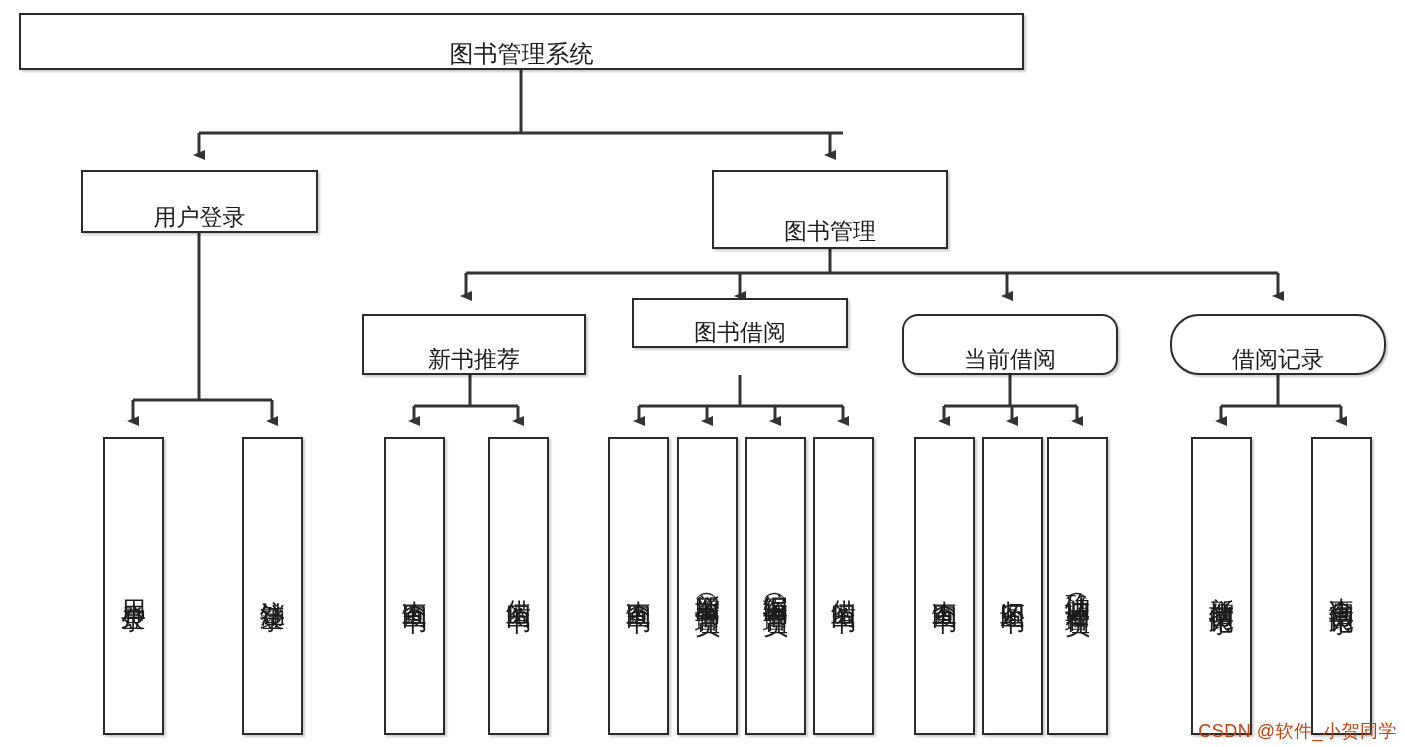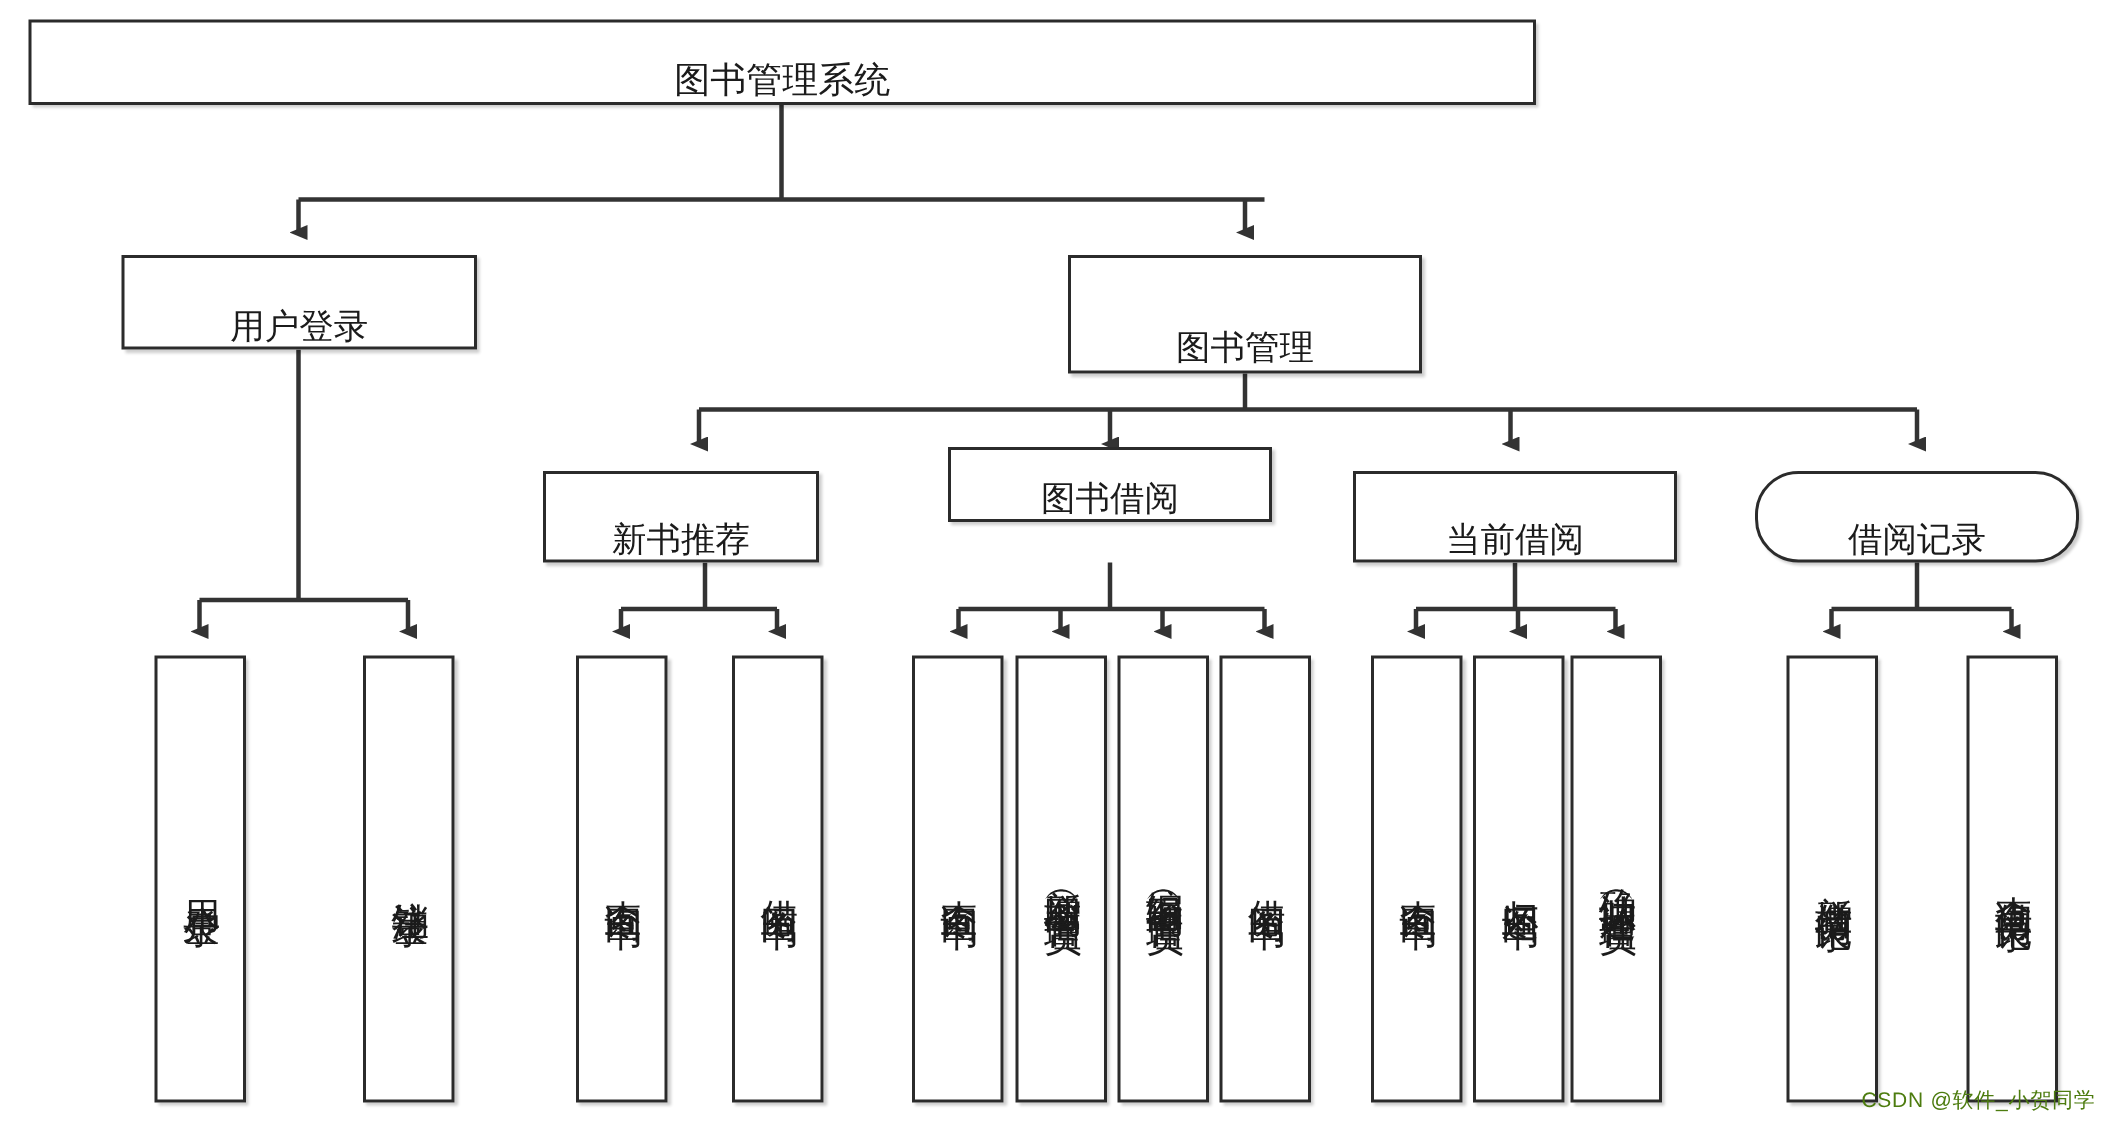--- a/index.html
+++ b/index.html
@@ -61,22 +61,22 @@
     writing-mode: vertical-rl;
     text-orientation: upright;
     font-size: 25px;
     letter-spacing: 3px;
     line-height: 1;
   }
   .watermark {
     position: absolute;
     right: 8px;
     bottom: 4px;
-    font-size: 14px;
-    color: #4d7c0f;
+    font-size: 18px;
+    color: #c2410c;
     letter-spacing: 0.5px;
     z-index: 5;
     white-space: nowrap;
   }
 </style>
 </head>
 <body>
 
 <div id="diagram">
 
@@ -135,29 +135,29 @@
   </div>
 
   <div class="node h-node" style="left:81px; top:170px; width:237px; height:63px;">
     <span class="node-label">用户登录</span>
   </div>
 
   <div class="node h-node" style="left:712px; top:170px; width:236px; height:79px;font-family:Liberation Mono, monospace;">
     <span class="node-label">图书管理</span>
   </div>
 
-  <div class="node h-node" style="left:362px; top:314px; width:184px; height:61px;">
+  <div class="node h-node" style="left:362px; top:314px; width:224px; height:61px;">
     <span class="node-label">新书推荐</span>
   </div>
 
   <div class="node h-node" style="left:632px; top:298px; width:216px; height:50px;">
     <span class="node-label">图书借阅</span>
   </div>
 
-  <div class="node h-node" style="left:902px; top:314px; width:216px; height:61px;">
+  <div class="node h-node" style="left:902px; top:314px; width:216px; height:61px;border-radius:16px;">
     <span class="node-label">当前借阅</span>
   </div>
 
   <div class="node h-node" style="left:1170px; top:314px; width:216px; height:61px;border-radius:29px;">
     <span class="node-label">借阅记录</span>
   </div>
 
   <div class="node v-node" style="left:103px; top:437px; width:61px; height:298px;">
     <span class="node-label">用户登录</span>
   </div>

